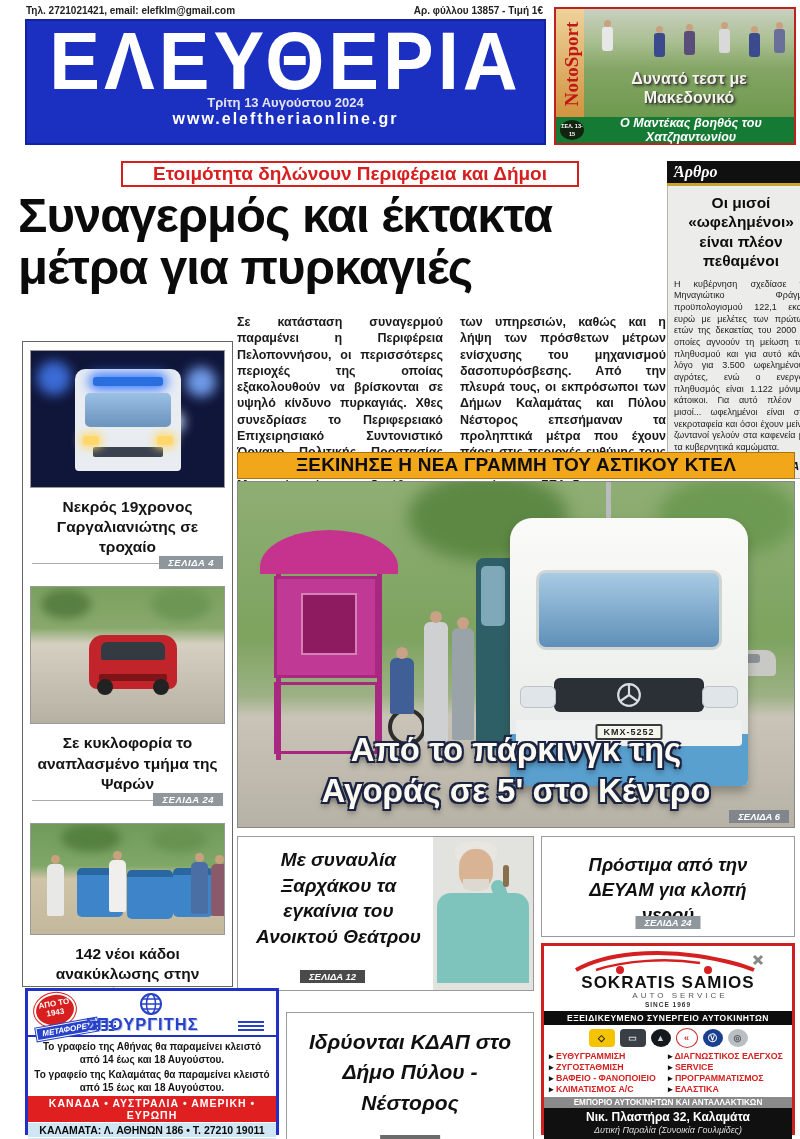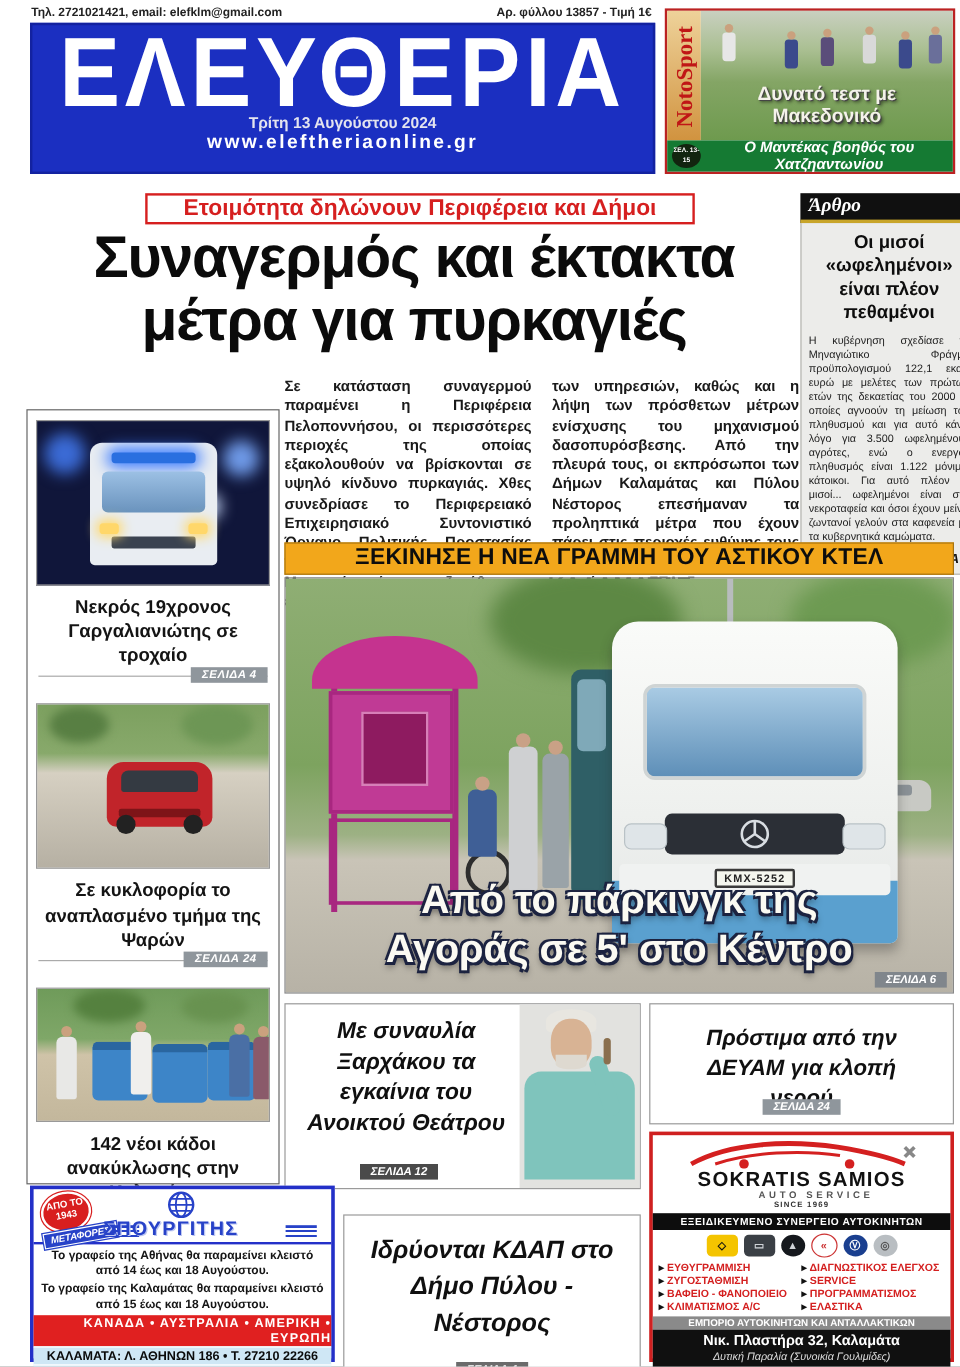--- a/index.html
+++ b/index.html
@@ -26,21 +26,21 @@
   .ns-headline{position:absolute;left:0;right:0;bottom:10px;text-align:center;font-size:16px;font-weight:bold;color:#f4f2ea;
       text-shadow:1px 1px 0 #444,2px 2px 3px rgba(0,0,0,.6);line-height:1.2;}
   .ns-bottom{position:absolute;left:0;right:0;bottom:0;height:26px;background:#157a33;display:flex;align-items:center;margin-top:37px;}
   .ns-badge{width:24px;height:20px;margin:0 4px 0 4px;background:#12240f;border-radius:50%;color:#fff;
       font-size:5.5px;font-weight:bold;text-align:center;line-height:1.4;padding-top:3px;box-sizing:border-box;}
   .ns-sub{flex:1;text-align:center;color:#fff;font-style:italic;font-weight:bold;font-size:12.5px;}
 
   
   .kicker{left:121px;top:161px;width:458px;height:26px;border:2px solid #d61f1f;box-sizing:border-box;color:#d61f1f;
       font-size:19px;font-weight:bold;text-align:center;line-height:22px;}
-  .headline{left:18px;top:190px;width:654px;text-align:center;font-size:49px;font-weight:bold;color:#0b0b0b;
+  .headline{left:18px;top:190px;width:654px;font-size:49px;font-weight:bold;color:#0b0b0b;
       line-height:1.06;letter-spacing:-1px;}
   .leadcols{left:237px;top:314px;width:429px;display:flex;gap:17px;}
   .leadcol{width:206px;font-size:12.5px;font-weight:bold;line-height:1.3;text-align:justify;color:#1a1a1a;}
   .pageref-inline{white-space:nowrap;}
   .sq{color:#d61f1f;}
 
   
   .arthro{left:667px;top:161px;width:148px;}
   .ar-head{background:#101010;border-bottom:3px solid #c8a52a;color:#fff;font-family:"Liberation Serif",serif;
       font-style:italic;font-weight:bold;font-size:16px;padding:2px 0 2px 7px;}
@@ -128,21 +128,21 @@
   .d-title{margin-top:16px;text-align:center;font-style:italic;font-weight:bold;font-size:18.5px;line-height:1.35;color:#101010;}
   .d-badge{position:absolute;left:50%;transform:translateX(-50%);bottom:7px;background:#8f969c;color:#fff;font-size:9.5px;font-weight:bold;font-style:italic;padding:1px 9px;}
   .kbox{left:286px;top:988px;width:248px;height:145px;margin-top:24px;}
   .k-title{margin-top:14px;text-align:center;font-style:italic;font-weight:bold;font-size:21px;line-height:1.45;color:#101010;}
   .k-badge{position:absolute;left:50%;transform:translateX(-50%);bottom:8px;background:#6b6b6b;color:#fff;font-size:9.5px;font-weight:bold;font-style:italic;padding:1px 9px;}
 
   
   .samios{left:541px;top:943px;width:254px;height:192px;border:3px solid #cf2020;box-sizing:border-box;background:#fff;text-align:center;}
   .sa-car{height:26px;margin-top:2px;}
   .sa-name{font-size:17px;font-weight:bold;letter-spacing:1px;color:#111;line-height:1;}
-  .sa-sub{font-size:8px;font-weight:bold;color:#555;letter-spacing:3px;line-height:1.3;padding-left:24px;}
+  .sa-sub{font-size:8px;font-weight:normal;color:#555;letter-spacing:3px;line-height:1.3;padding-left:24px;}
   .sa-since{font-size:6.5px;font-weight:bold;color:#333;letter-spacing:1px;line-height:1.2;margin-bottom:2px;}
   .sa-bar{background:#0d0d0d;color:#fff;font-size:8.5px;font-weight:bold;letter-spacing:.5px;padding:2px 0;}
   .sa-logos{display:flex;justify-content:center;gap:5px;align-items:center;margin:3px 0;}
   .logo-chip{width:26px;height:18px;border-radius:4px;display:flex;align-items:center;justify-content:center;font-size:9px;font-weight:bold;}
   .sa-services{display:flex;text-align:left;padding:0 5px;}
   .sa-services ul{list-style:none;margin:0;padding:0;flex:1;}
   .sa-services li{font-size:8.8px;font-weight:bold;color:#d42020;line-height:1.25;white-space:nowrap;}
   .sa-services li::before{content:"▸ ";color:#111;}
   .sa-gray{background:#8a8a8a;color:#fff;font-size:8.2px;font-weight:bold;padding:1px 0;margin-top:2px;}
   .sa-footer{background:#101010;color:#fff;padding:3px 2px 2px 2px;height:56px;box-sizing:border-box;}
@@ -156,21 +156,21 @@
   .sp-top{position:relative;height:44px;border-bottom:2px solid #2330c8;}
   .sp-circle{position:absolute;left:6px;top:2px;width:42px;height:34px;background:#d81f1f;border-radius:50%;color:#fff;
       font-size:8px;font-weight:bold;text-align:center;line-height:1.15;padding-top:4px;box-sizing:border-box;transform:rotate(-10deg);border:2px solid #fff;box-shadow:0 0 0 1px #d81f1f;}
   .sp-metaf{position:absolute;left:8px;top:32px;background:#2742c8;color:#fff;font-size:8px;font-style:italic;font-weight:bold;
       padding:1px 5px;transform:rotate(-10deg);border:1px solid #fff;box-shadow:0 0 0 1px #2742c8;}
   .sp-globe{position:absolute;left:108px;top:1px;}
   .sp-brand{position:absolute;left:58px;top:24px;width:190px;text-align:left;color:#2742c8;font-size:16.5px;font-weight:bold;letter-spacing:1px;
       text-shadow:1px 1px 0 #bcc6f2;}
   .sp-wing{position:absolute;top:30px;width:26px;height:10px;background:repeating-linear-gradient(180deg,#2742c8 0 2px,transparent 2px 4px);}
   .sp-notice{font-size:10px;font-weight:bold;text-align:center;line-height:1.3;margin:3px 4px 2px 4px;color:#151515;}
-  .sp-regions{background:#e02020;color:#fff;font-size:10.5px;font-weight:bold;text-align:right;letter-spacing:1px;padding:1px 0;}
+  .sp-regions{background:#e02020;color:#fff;font-size:10.5px;font-weight:bold;text-align:center;letter-spacing:1px;padding:1px 0;}
   .sp-contact{background:#cfe7f5;color:#0a0a0a;font-size:10.5px;font-weight:bold;text-align:center;padding:1px 0;border-top:1px solid #fff;}
 </style>
 </head>
 <body>
 
 <div class="page">
 
   <div class="abs topinfo" style="left:26px;">Τηλ. 2721021421, email: elefklm@gmail.com</div>
   <div class="abs topinfo" style="right:257px;">Αρ. φύλλου 13857 - Τιμή 1€</div>
 
@@ -400,21 +400,21 @@
             <line x1="7" y1="17" x2="23" y2="17" stroke="#2742c8" stroke-width="1.5"></line>
           </svg>
       </div>
       <div class="sp-wing" style="left:62px;"></div>
       <div class="sp-wing" style="right:12px;"></div>
       <div class="sp-brand">ΣΠΟΥΡΓΙΤΗΣ</div>
     </div>
     <div class="sp-notice">Το γραφείο της Αθήνας θα παραμείνει κλειστό από 14 έως και 18 Αυγούστου.</div>
     <div class="sp-notice" style="margin-top:0;">Το γραφείο της Καλαμάτας θα παραμείνει κλειστό από 15 έως και 18 Αυγούστου.</div>
     <div class="sp-regions">ΚΑΝΑΔΑ • ΑΥΣΤΡΑΛΙΑ • ΑΜΕΡΙΚΗ • ΕΥΡΩΠΗ</div>
-    <div class="sp-contact">ΚΑΛΑΜΑΤΑ: Λ. ΑΘΗΝΩΝ 186 • Τ. 27210 22266</div>
+    <div class="sp-contact">ΚΑΛΑΜΑΤΑ: Λ. ΑΘΗΝΩΝ 186 • Τ. 27210 19011</div>
     <div class="sp-contact">ΑΘΗΝΑ: ΣΑΛΑΜΙΝΙΑΣ 14 • Τ. 210 3464640</div>
   </div>
 
   <div class="abs midbox kbox">
     <div class="k-title" style="padding:0 14px;">Ιδρύονται ΚΔΑΠ στο Δήμο Πύλου - Νέστορος</div>
     <div class="k-badge">ΣΕΛΙΔΑ 4</div>
   </div>
 
 </div>
 

